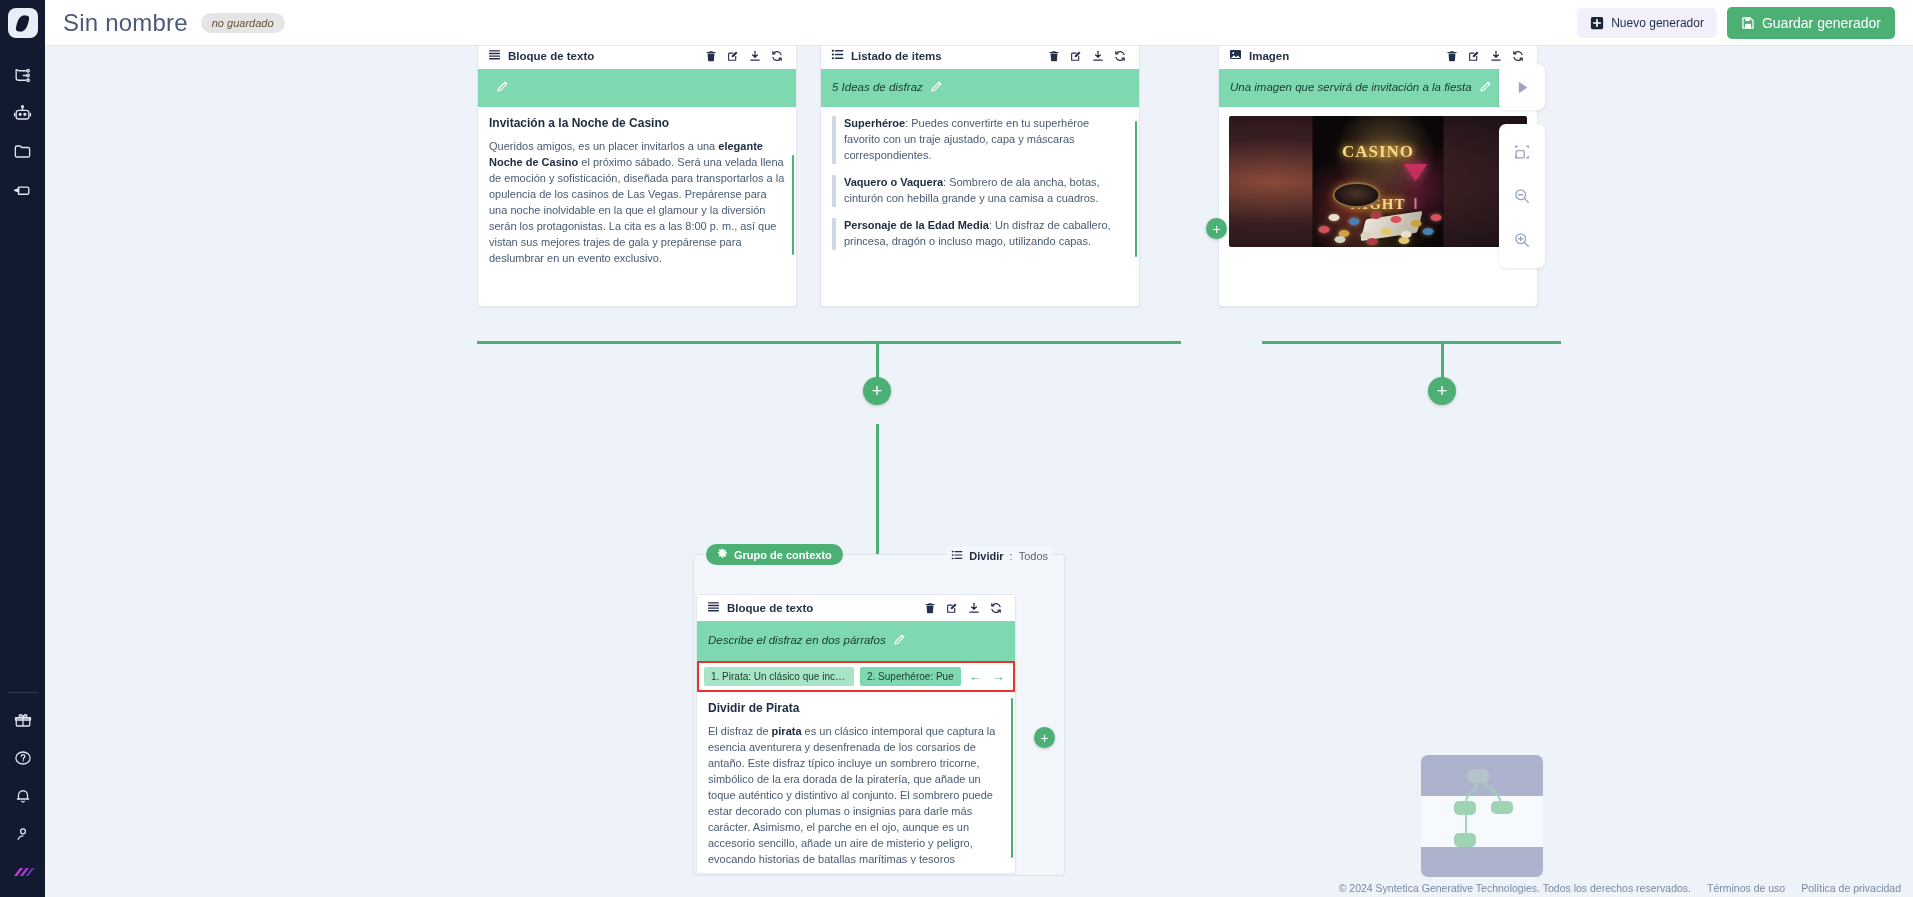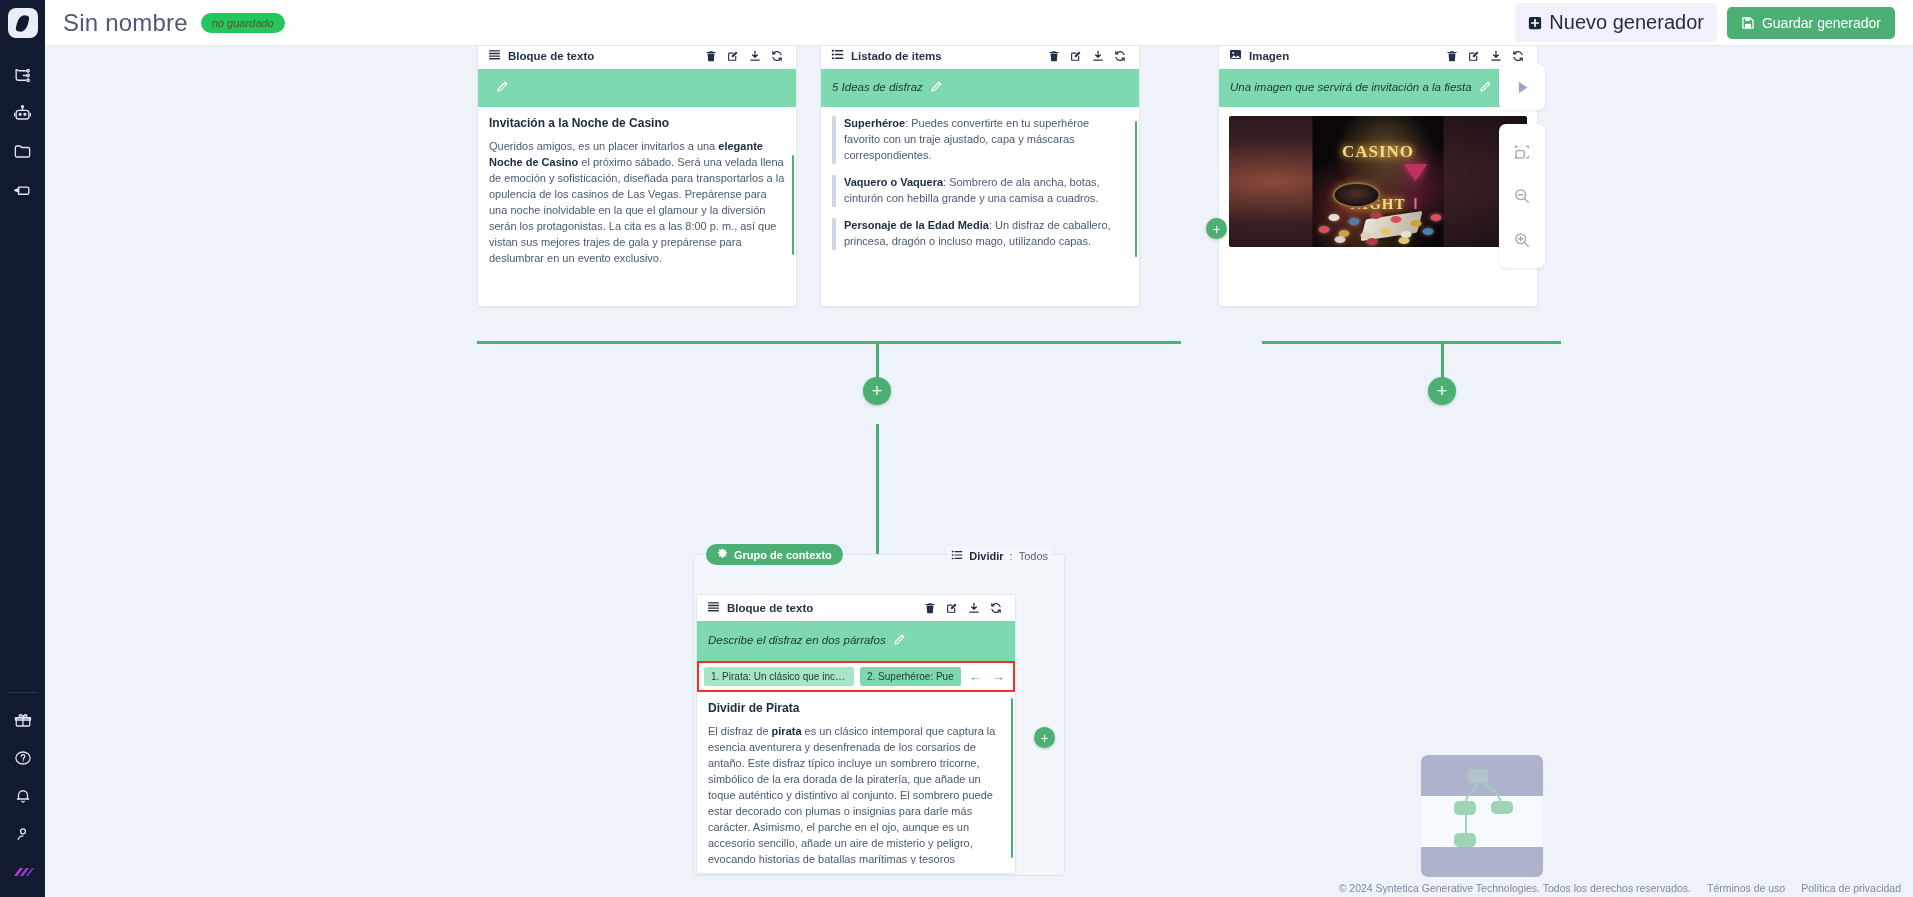--- a/index.html
+++ b/index.html
@@ -54,31 +54,31 @@
     display: flex; align-items: center;
     z-index: 50;
   }
   #doc-title {
     margin-left: 18px;
     font-size: 24px; color: #4b5a77; font-weight: 400;
     letter-spacing: .2px;
   }
   #unsaved-badge {
     margin-left: 13px;
-    background: #22c55e; color: #5c5233;
+    background: #e5e5e5; color: #5c5233;
     font-size: 11px; font-style: italic;
     padding: 4px 11px; border-radius: 11px;
     white-space: nowrap;
   }
   .header-spacer { flex: 1; }
   #btn-new-generator {
     display: flex; align-items: center; gap: 7px;
     background: #f2f0fb; color: #1e2b44;
     border: none; border-radius: 5px;
-    font-size: 20px; font-family: inherit;
+    font-size: 12px; font-family: inherit;
     padding: 8px 13px; margin-right: 10px; cursor: pointer;
   }
   #btn-save-generator {
     display: flex; align-items: center; gap: 7px;
     background: #4caf74; color: #ffffff;
     border: none; border-radius: 5px;
     font-size: 14px; font-family: inherit;
     padding: 8px 14px; margin-right: 18px; cursor: pointer;
   }
   .ic-sq {

